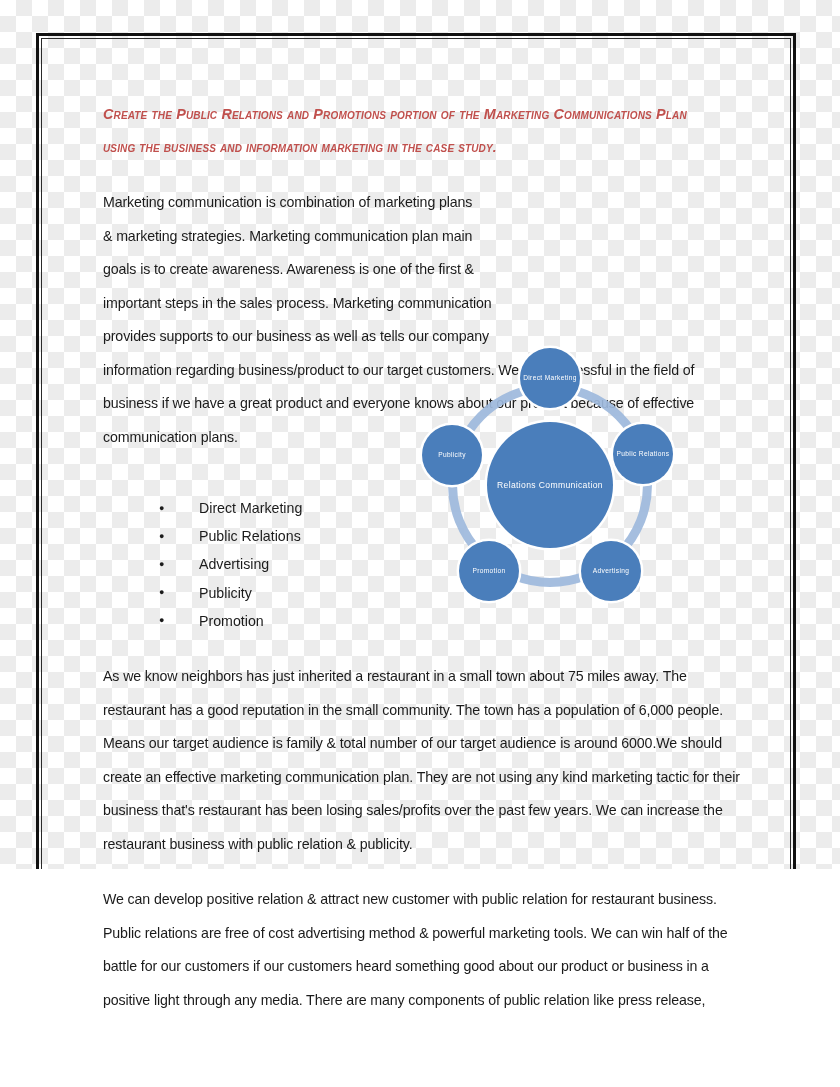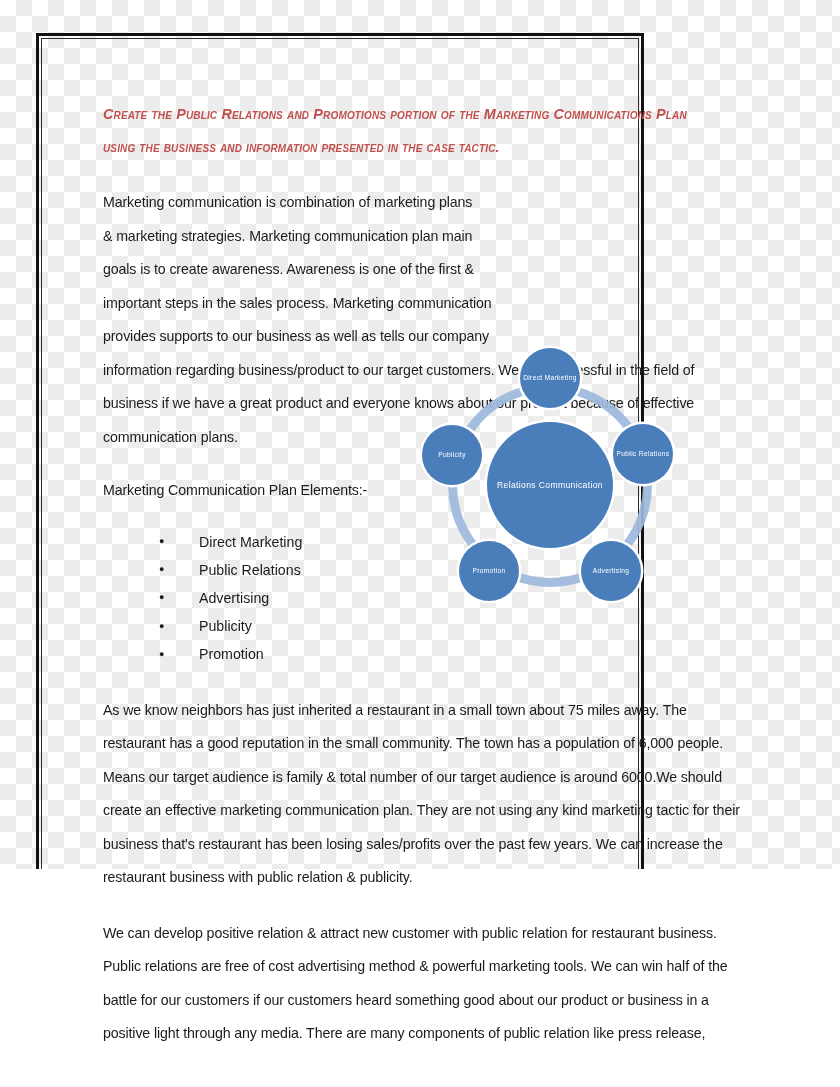--- a/index.html
+++ b/index.html
@@ -35,21 +35,21 @@
     width: 840px;
     height: 218px;
     background: #ffffff;
   }
 
   
   #page-frame {
     position: absolute;
     left: 36px;
     top: 33px;
-    width: 608px;
+    width: 760px;
     height: 836px;
     box-sizing: border-box;
     border-left: 3px solid #111;
     border-top: 3px solid #111;
     border-right: 3px solid #111;
     border-bottom: none;
   }
   #page-frame::before {
     content: "";
     position: absolute;
@@ -200,29 +200,28 @@
 <div id="canvas"></div>
 <div id="white-foot"></div>
 
 <div id="page-frame">
 
   <div id="doc-body">
 
     <div class="diagram-float"></div>
 
     <p class="heading l1">Create the Public Relations and Promotions portion of the Marketing Communications Plan</p>
-    <p class="heading l2">using the business and information presented in the case tactic.</p>
+    <p class="heading l2">using the business and information marketing in the case study.</p>
 
     <div class="gap-b"></div>
 
     <p class="para">Marketing communication is combination of marketing plans &amp; marketing strategies. Marketing communication plan main goals is to create awareness. Awareness is one of the first &amp; important steps in the sales process. Marketing communication provides supports to our business as well as tells our company information regarding business/product to our target customers. We are successful in the field of business if we have a great product and everyone knows about our product because of effective communication plans.</p>
 
     <div class="gap-a"></div>
 
-    <p class="para">Marketing Communication Plan Elements:-</p>
 
     <div class="gap-a"></div>
 
     <ul class="elements">
       <li>Direct Marketing</li>
       <li>Public Relations</li>
       <li>Advertising</li>
       <li>Publicity</li>
       <li>Promotion</li>
     </ul>

